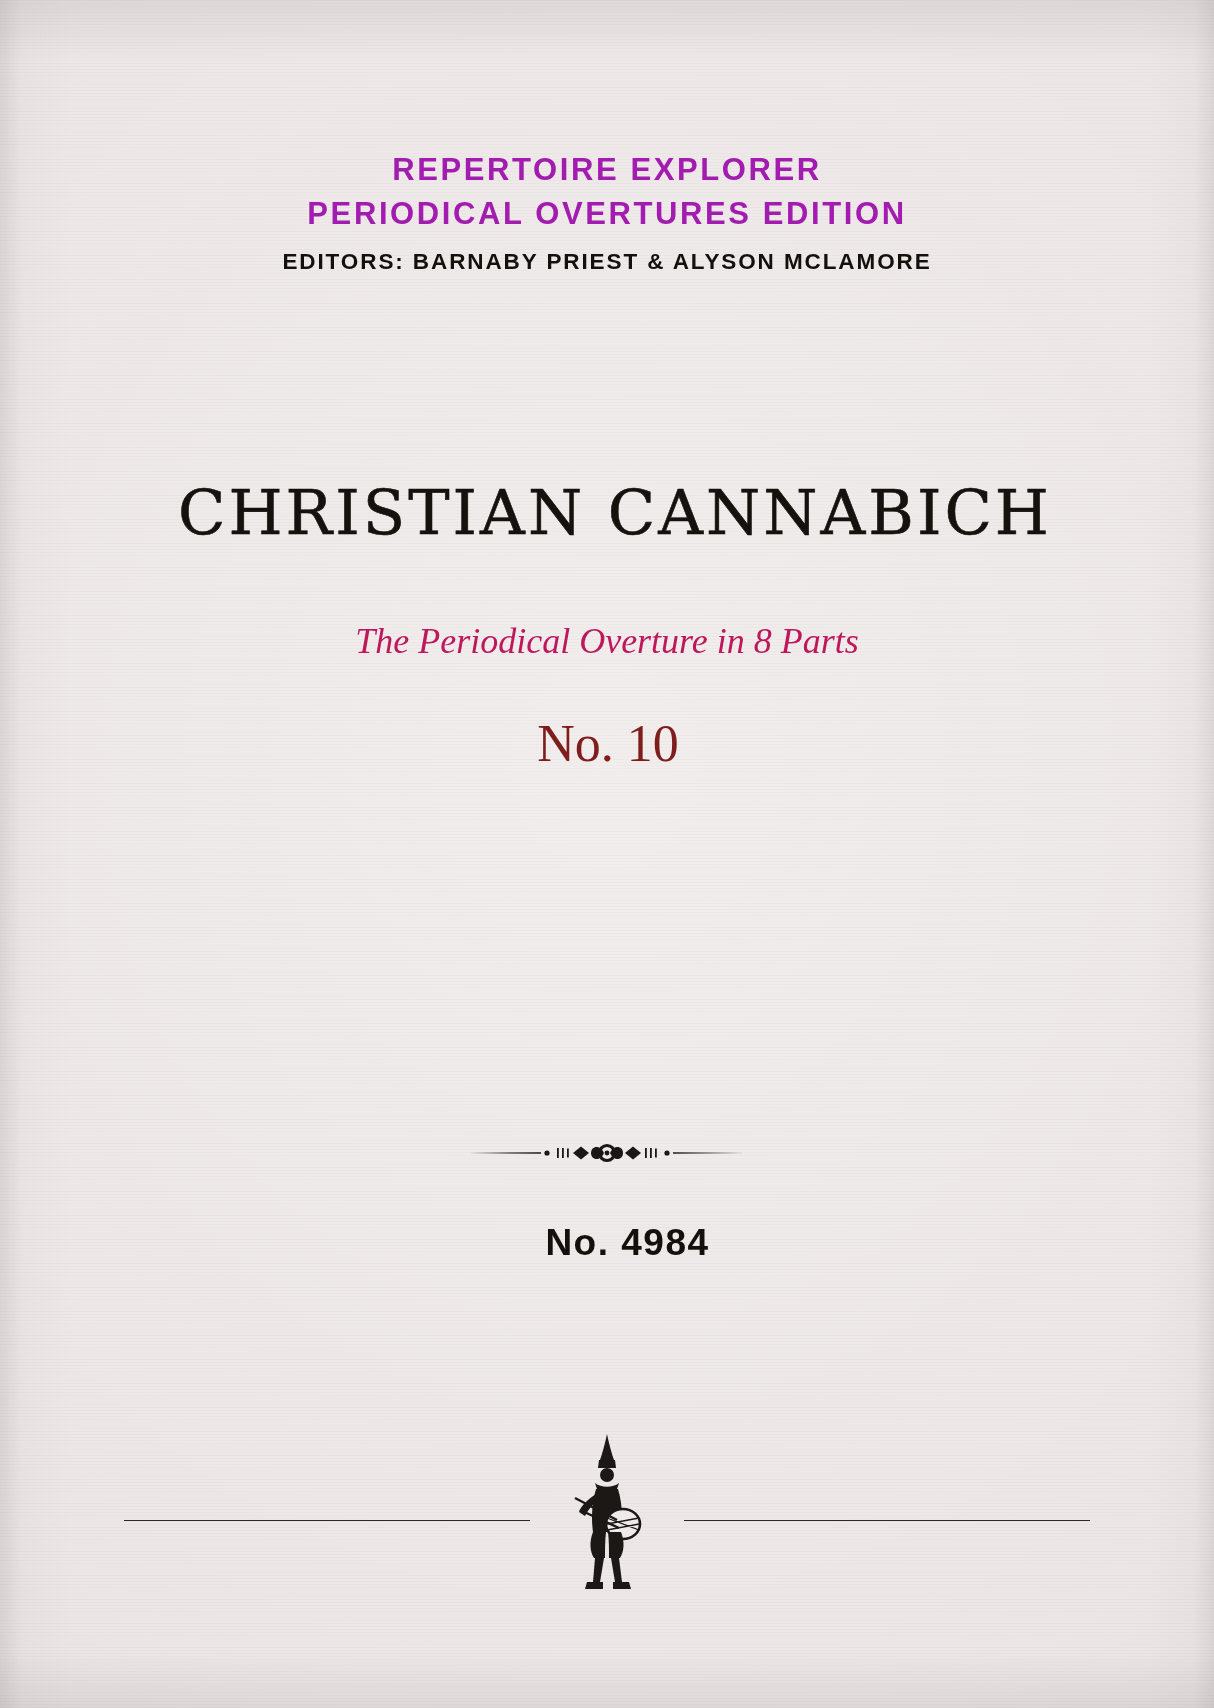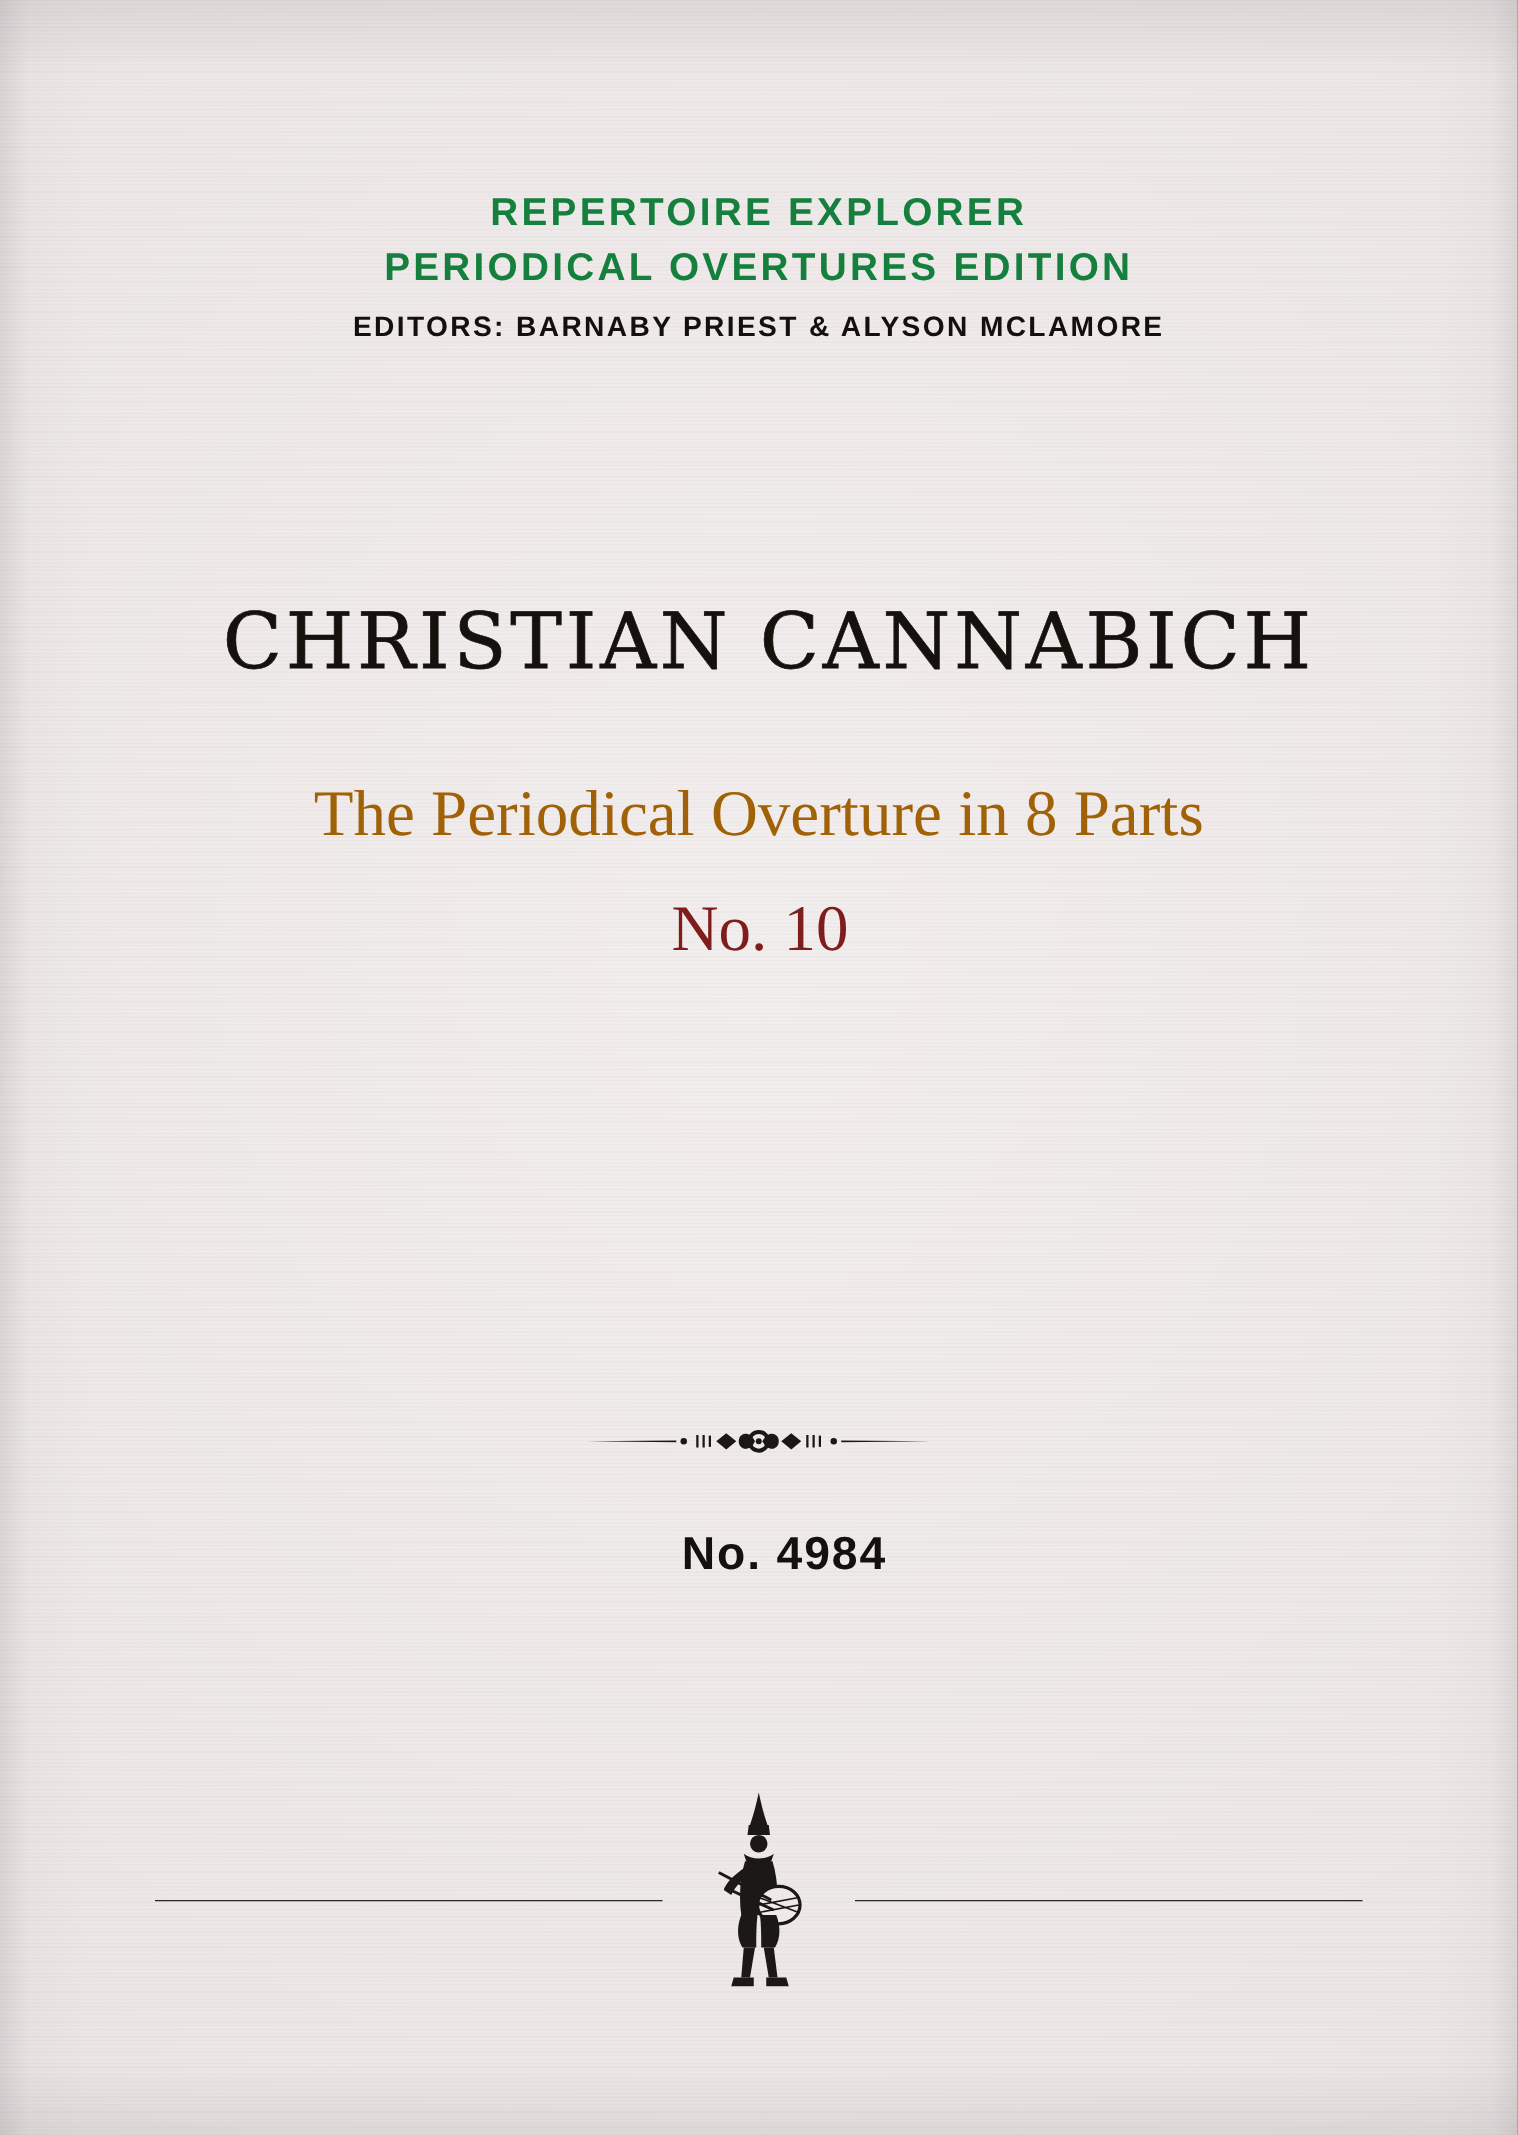--- a/index.html
+++ b/index.html
@@ -60,21 +60,21 @@
     left: 0;
     right: 0;
   }
   .series-line1,
   .series-line2 {
     font-family: "Liberation Sans", sans-serif;
     font-weight: bold;
     font-size: 31px;
     letter-spacing: 2.6px;
     line-height: 44px;
-    color: #15803d;
+    color: #a21caf;
   }
   .series-editors {
     font-family: "Liberation Sans", sans-serif;
     font-weight: bold;
     font-size: 22.5px;
     letter-spacing: 1.9px;
     line-height: 40px;
     margin-top: 6px;
     color: #14110d;
   }
@@ -99,23 +99,24 @@
     padding-left: 16px;
   }
 
   
   .title {
     position: absolute;
     top: 620px;
     left: 0;
     right: 0;
     font-family: "Liberation Serif", "DejaVu Serif", serif;
-    font-size: 52px;
+    font-size: 36px;
     line-height: 1.22;
-    color: #a16207;
+    color: #be185d;
+    font-style: italic;
   }
   .subtitle {
     position: absolute;
     top: 712px;
     left: 2px;
     right: 0;
     font-family: "Liberation Serif", "DejaVu Serif", serif;
     font-size: 52px;
     line-height: 1.22;
     color: #7f1d1d;

